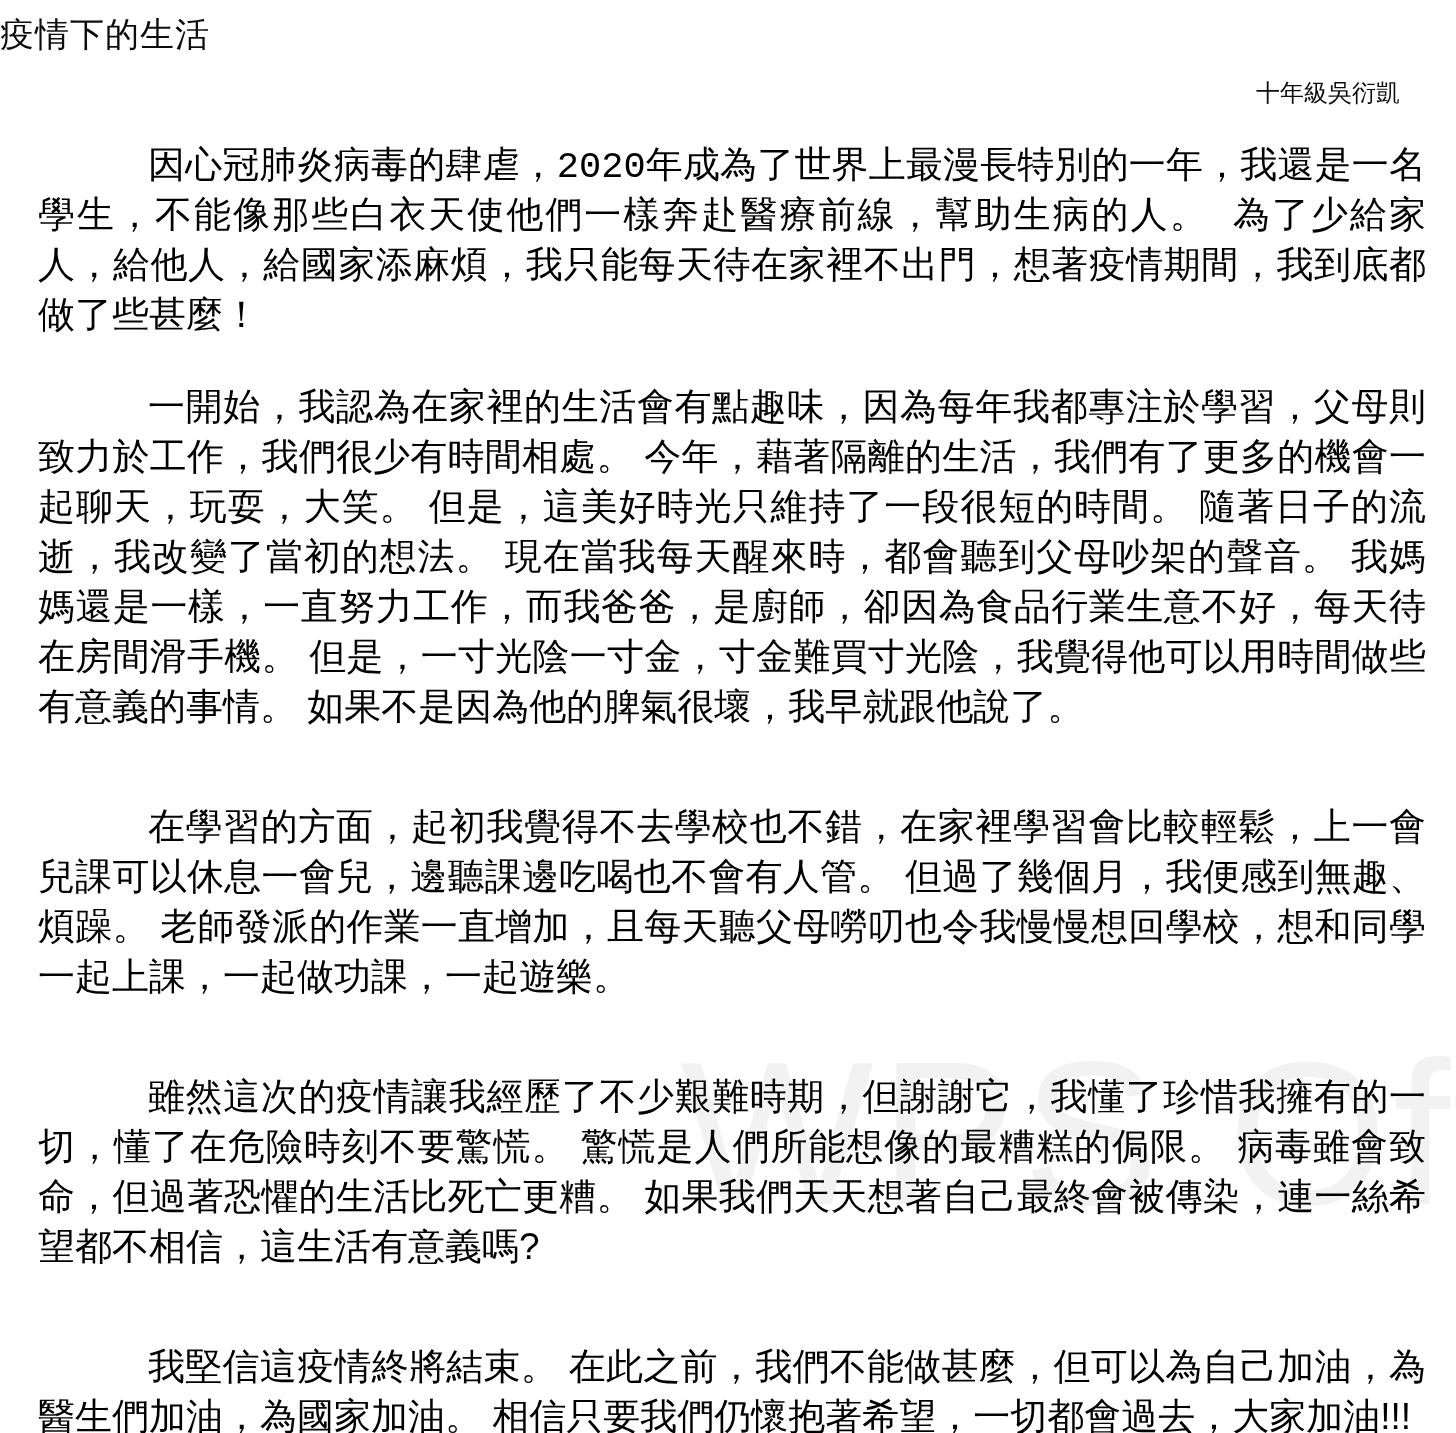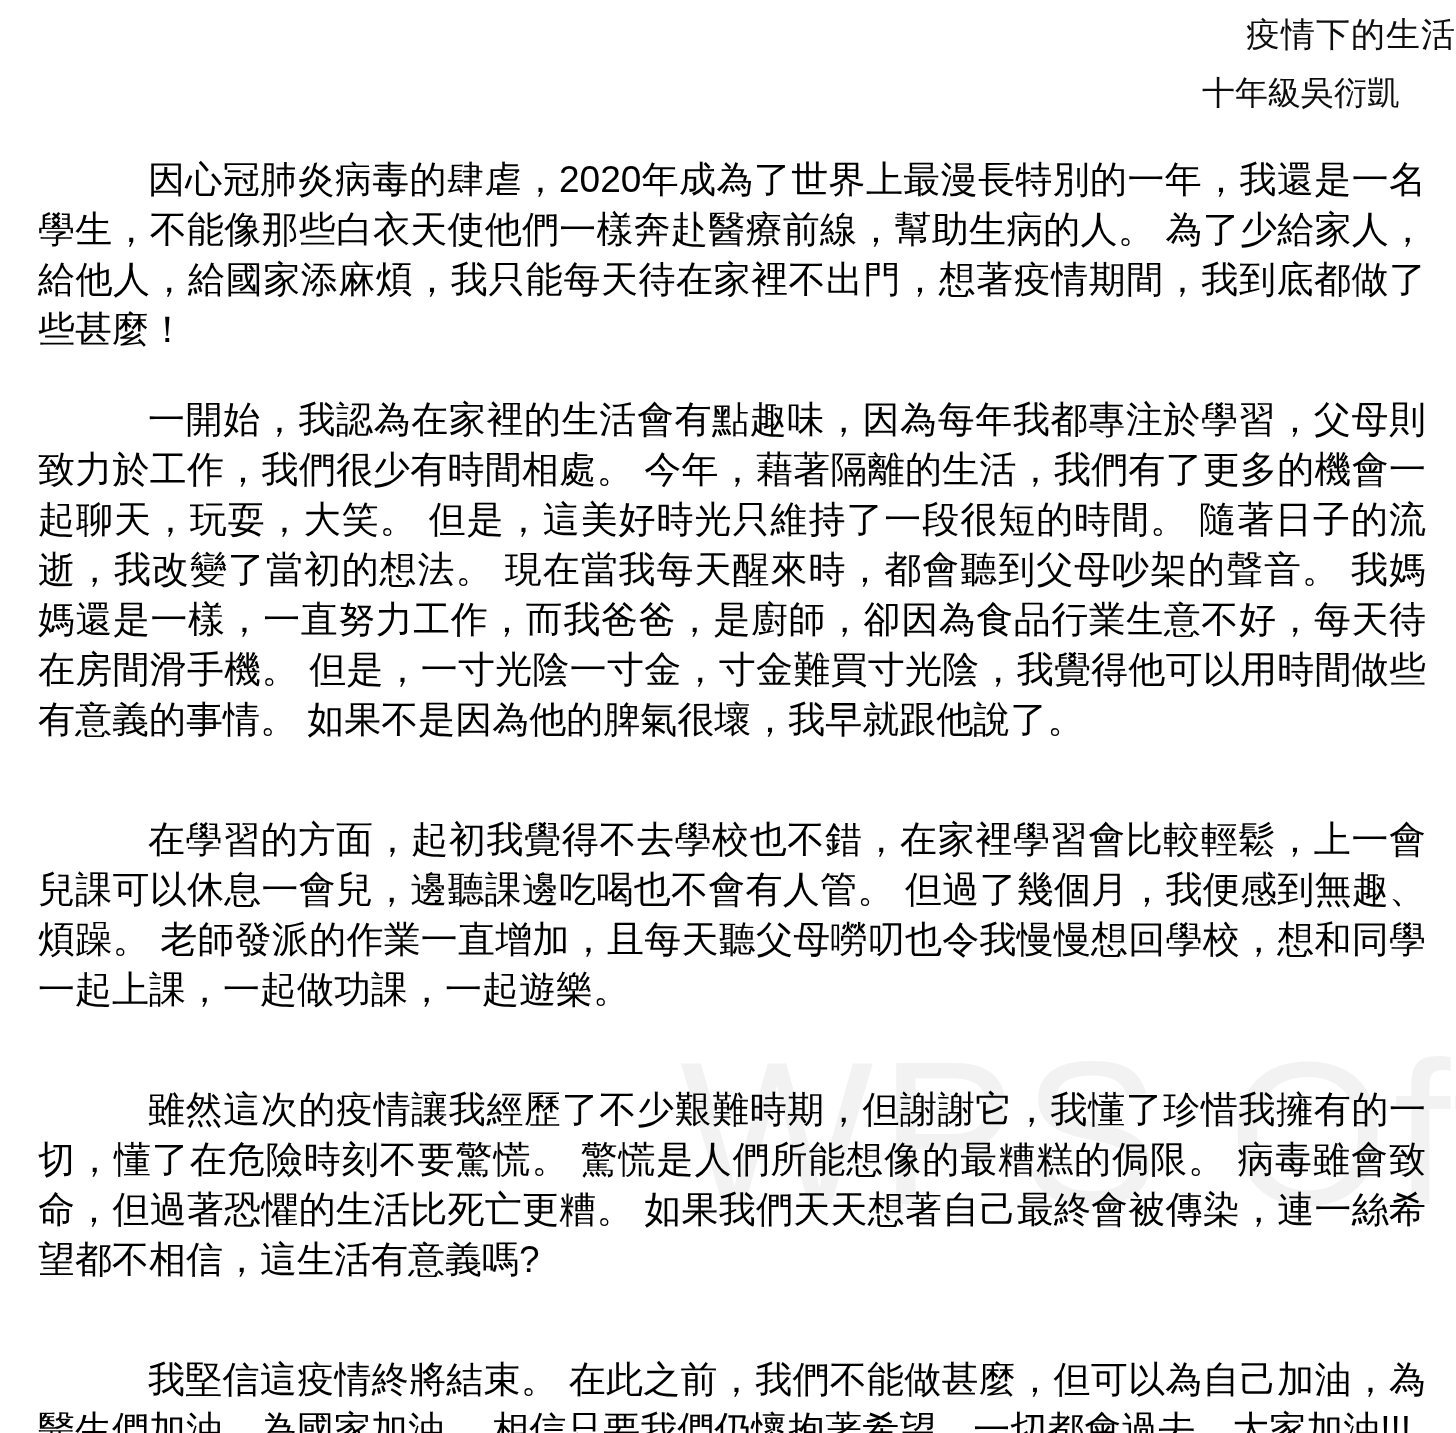--- a/index.html
+++ b/index.html
@@ -48,56 +48,56 @@
   #doc {
     position: relative;
     z-index: 1;
     width: 1456px;
     padding: 0;
   }
 
   .title {
     margin: 0;
     padding-top: 12px;
-    text-align: right;
+    text-align: left;
     font-size: 34px;
     font-weight: 400;
     line-height: 44px;
     letter-spacing: 1px;
     color: #0d0d0d;
     font-family: "Liberation Sans", "DejaVu Sans", sans-serif;
   }
 
   .byline {
     margin: 0;
     padding-right: 56px;
     padding-top: 16px;
     text-align: right;
-    font-size: 33px;
+    font-size: 24px;
     font-weight: 400;
     line-height: 42px;
     color: #0d0d0d;
   }
 
   .body-text {
     margin: 0;
     padding: 0 30px 0 38px;
     font-size: 37px;
     line-height: 50px;
     font-weight: 400;
     color: #000000;
     text-align: justify;
     text-justify: inter-character;
     text-indent: 110px;
     letter-spacing: 0px;
     word-break: break-all;
     font-family: "Liberation Sans", "DejaVu Sans", sans-serif;
   }
 
-  #para-1 { margin-top: 41px; }
+  #para-1 { margin-top: 28px; font-family: Liberation Mono, monospace; }
   #para-2 { margin-top: 40px; }
   #para-3 { margin-top: 70px; }
   #para-4 { margin-top: 70px; }
   #para-5 { margin-top: 70px; }
 </style>
 </head>
 <body>
 
 <div id="page">
 

